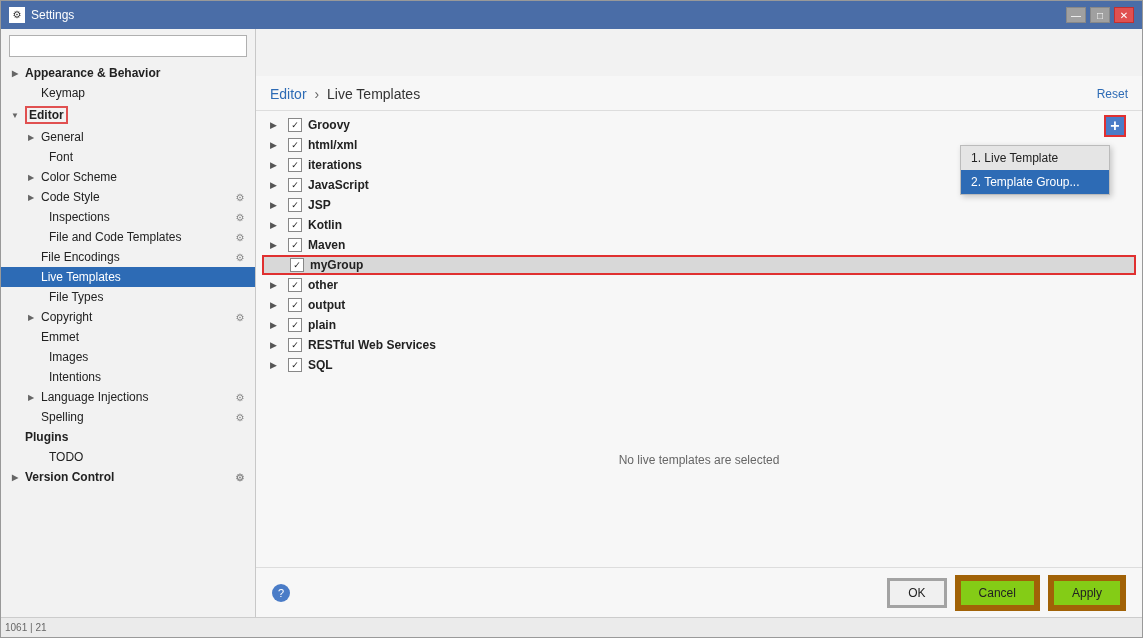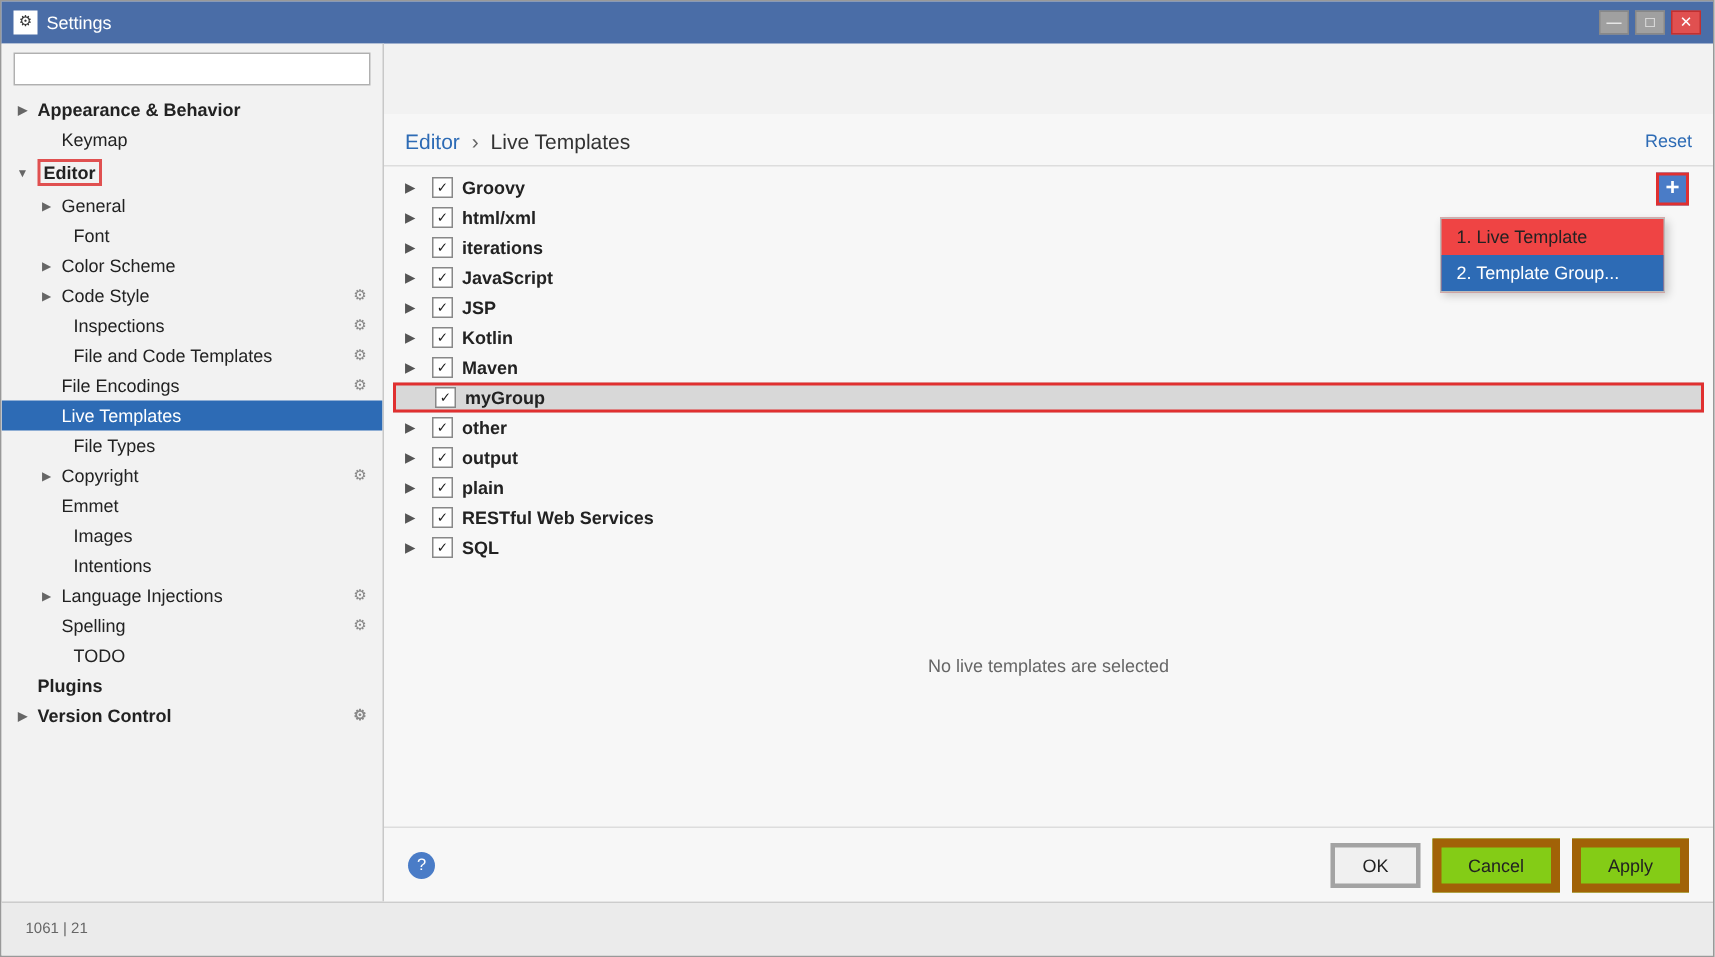--- a/index.html
+++ b/index.html
@@ -252,21 +252,21 @@
       cursor: pointer;
       display: flex; align-items: center; justify-content: center;
       font-weight: bold;
     }
 
     
     .dropdown-menu {
       position: absolute;
       top: 30px;
       right: 16px;
-      background: #ef4444;
+      background: #e5e5e5;
       border: 1px solid #bbb;
       box-shadow: 2px 2px 6px rgba(0,0,0,0.2);
       z-index: 100;
       width: 150px;
     }
     .dropdown-item {
       padding: 5px 10px;
       font-size: 12px;
       cursor: pointer;
       color: #222;
@@ -308,26 +308,26 @@
       background: #84cc16;
       color: #222;
     }
     .bottom-btn.primary {
       background: #f0f0f0;
       border: 3px solid #a3a3a3;
       color: #222;
     }
 
     .statusbar {
-      height: 36px;
+      height: 20px;
       background: #ebebeb;
       border-top: 1px solid #ccc;
       display: flex;
       align-items: center;
-      padding: 0 16px;
+      padding: 0 4px;
       font-size: 10px;
       color: #666;
     }
 
     .help-btn {
       width: 18px; height: 18px;
       border-radius: 50%;
       background: #4a7cc7;
       color: white;
       font-size: 11px;
@@ -446,28 +446,28 @@
         <span>Language Injections</span>
         <span class="gear-icon">⚙</span>
       </div>
 
       <div class="sidebar-item sub1">
         <span class="expand-arrow"> </span>
         <span>Spelling</span>
         <span class="gear-icon">⚙</span>
       </div>
 
+      <div class="sidebar-item group">
+        <span class="expand-arrow"> </span>
+        <span>Plugins</span>
+      </div>
+
       <div class="sidebar-item sub2">
         <span class="expand-arrow"> </span>
         <span>TODO</span>
-      </div>
-
-      <div class="sidebar-item group">
-        <span class="expand-arrow"> </span>
-        <span>Plugins</span>
       </div>
 
       <div class="sidebar-item group">
         <span class="expand-arrow">▶</span>
         <span>Version Control</span>
         <span class="gear-icon">⚙</span>
       </div>
     </div>
 
     <div class="main">

